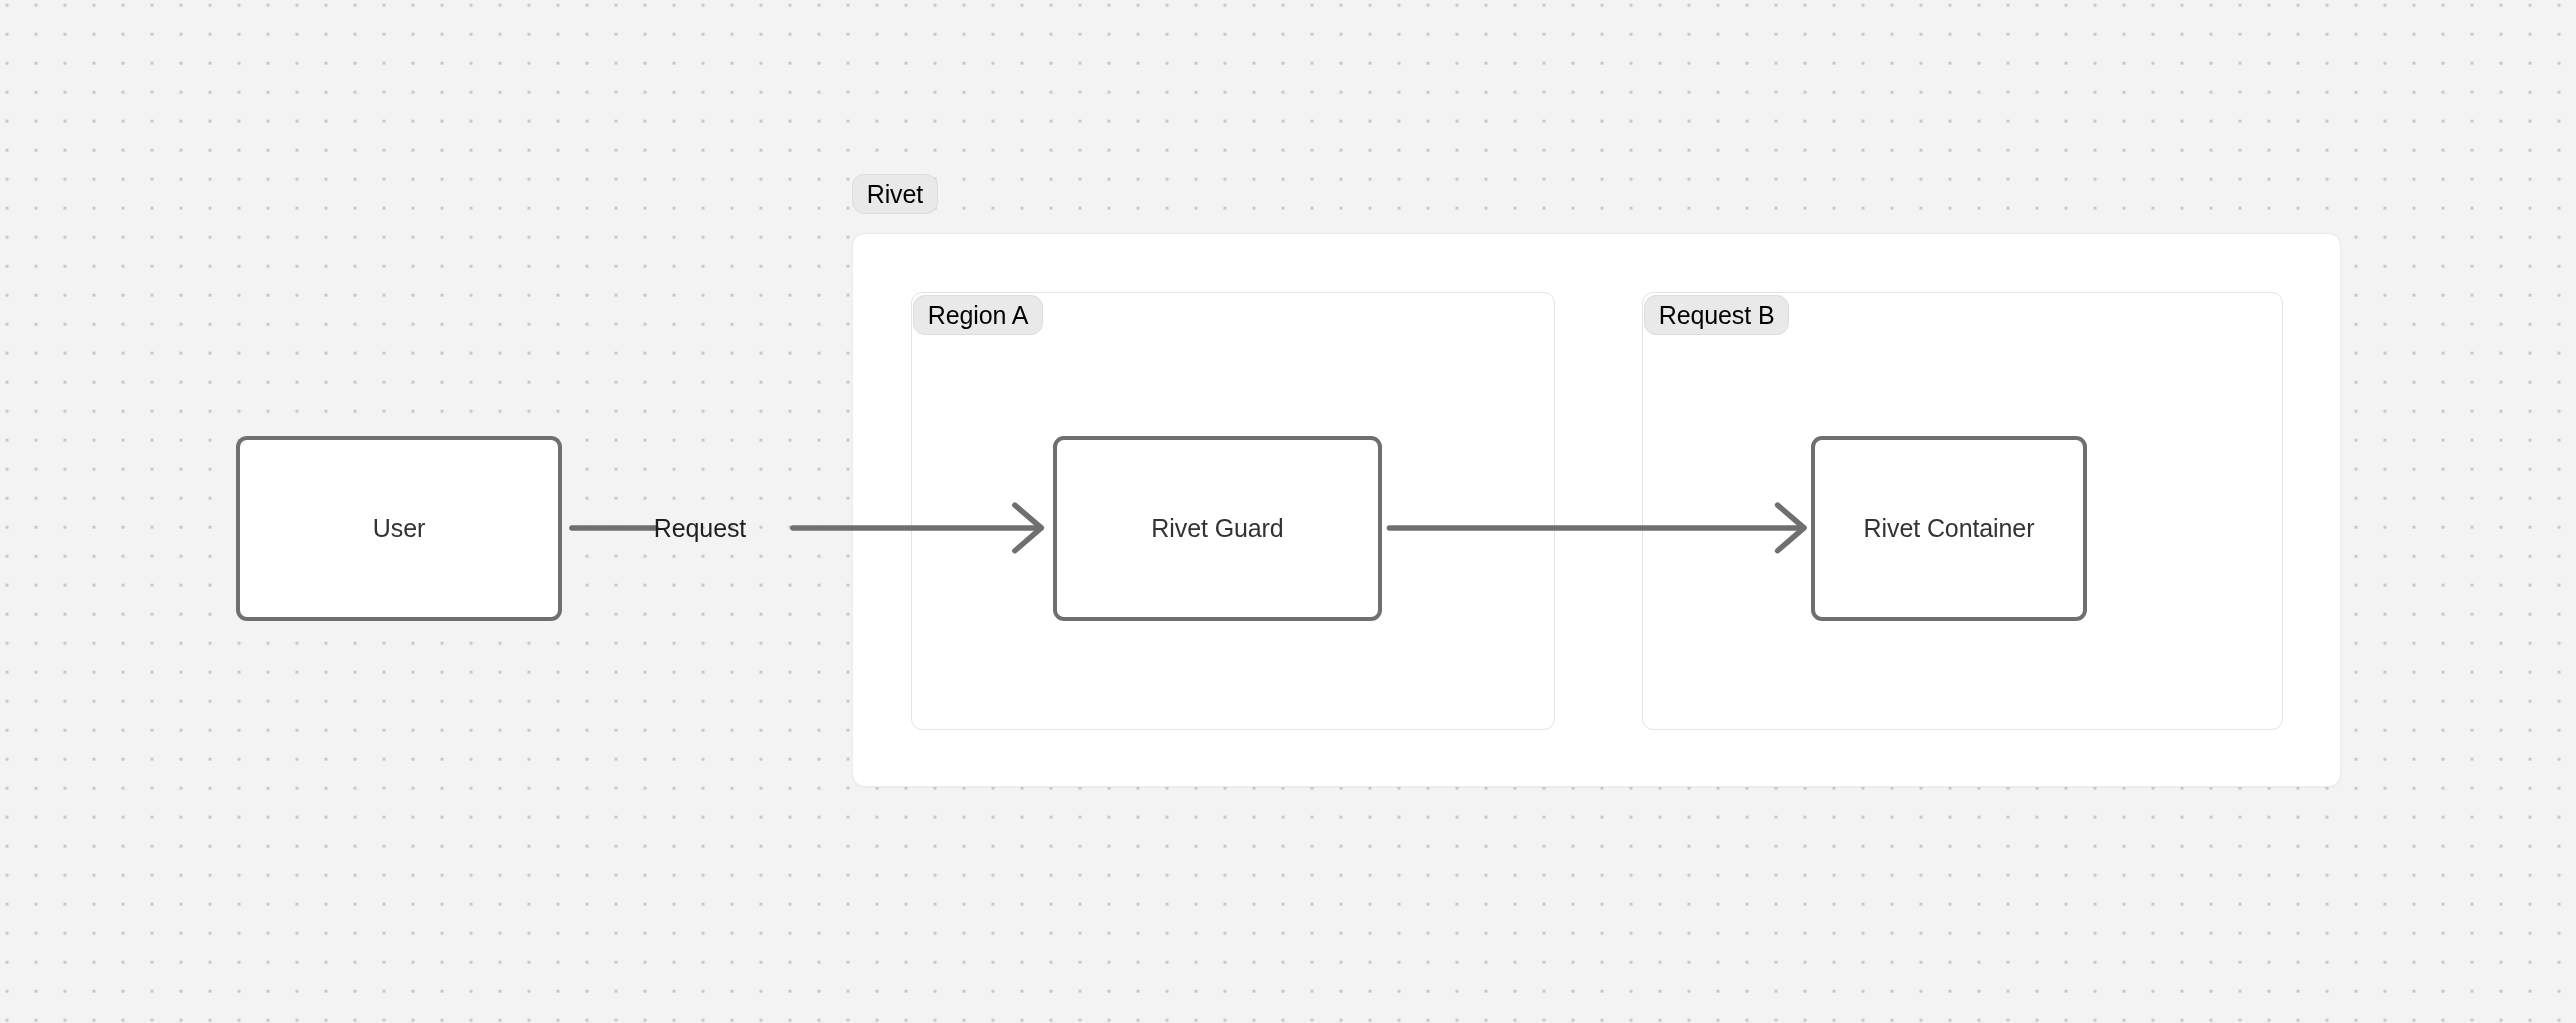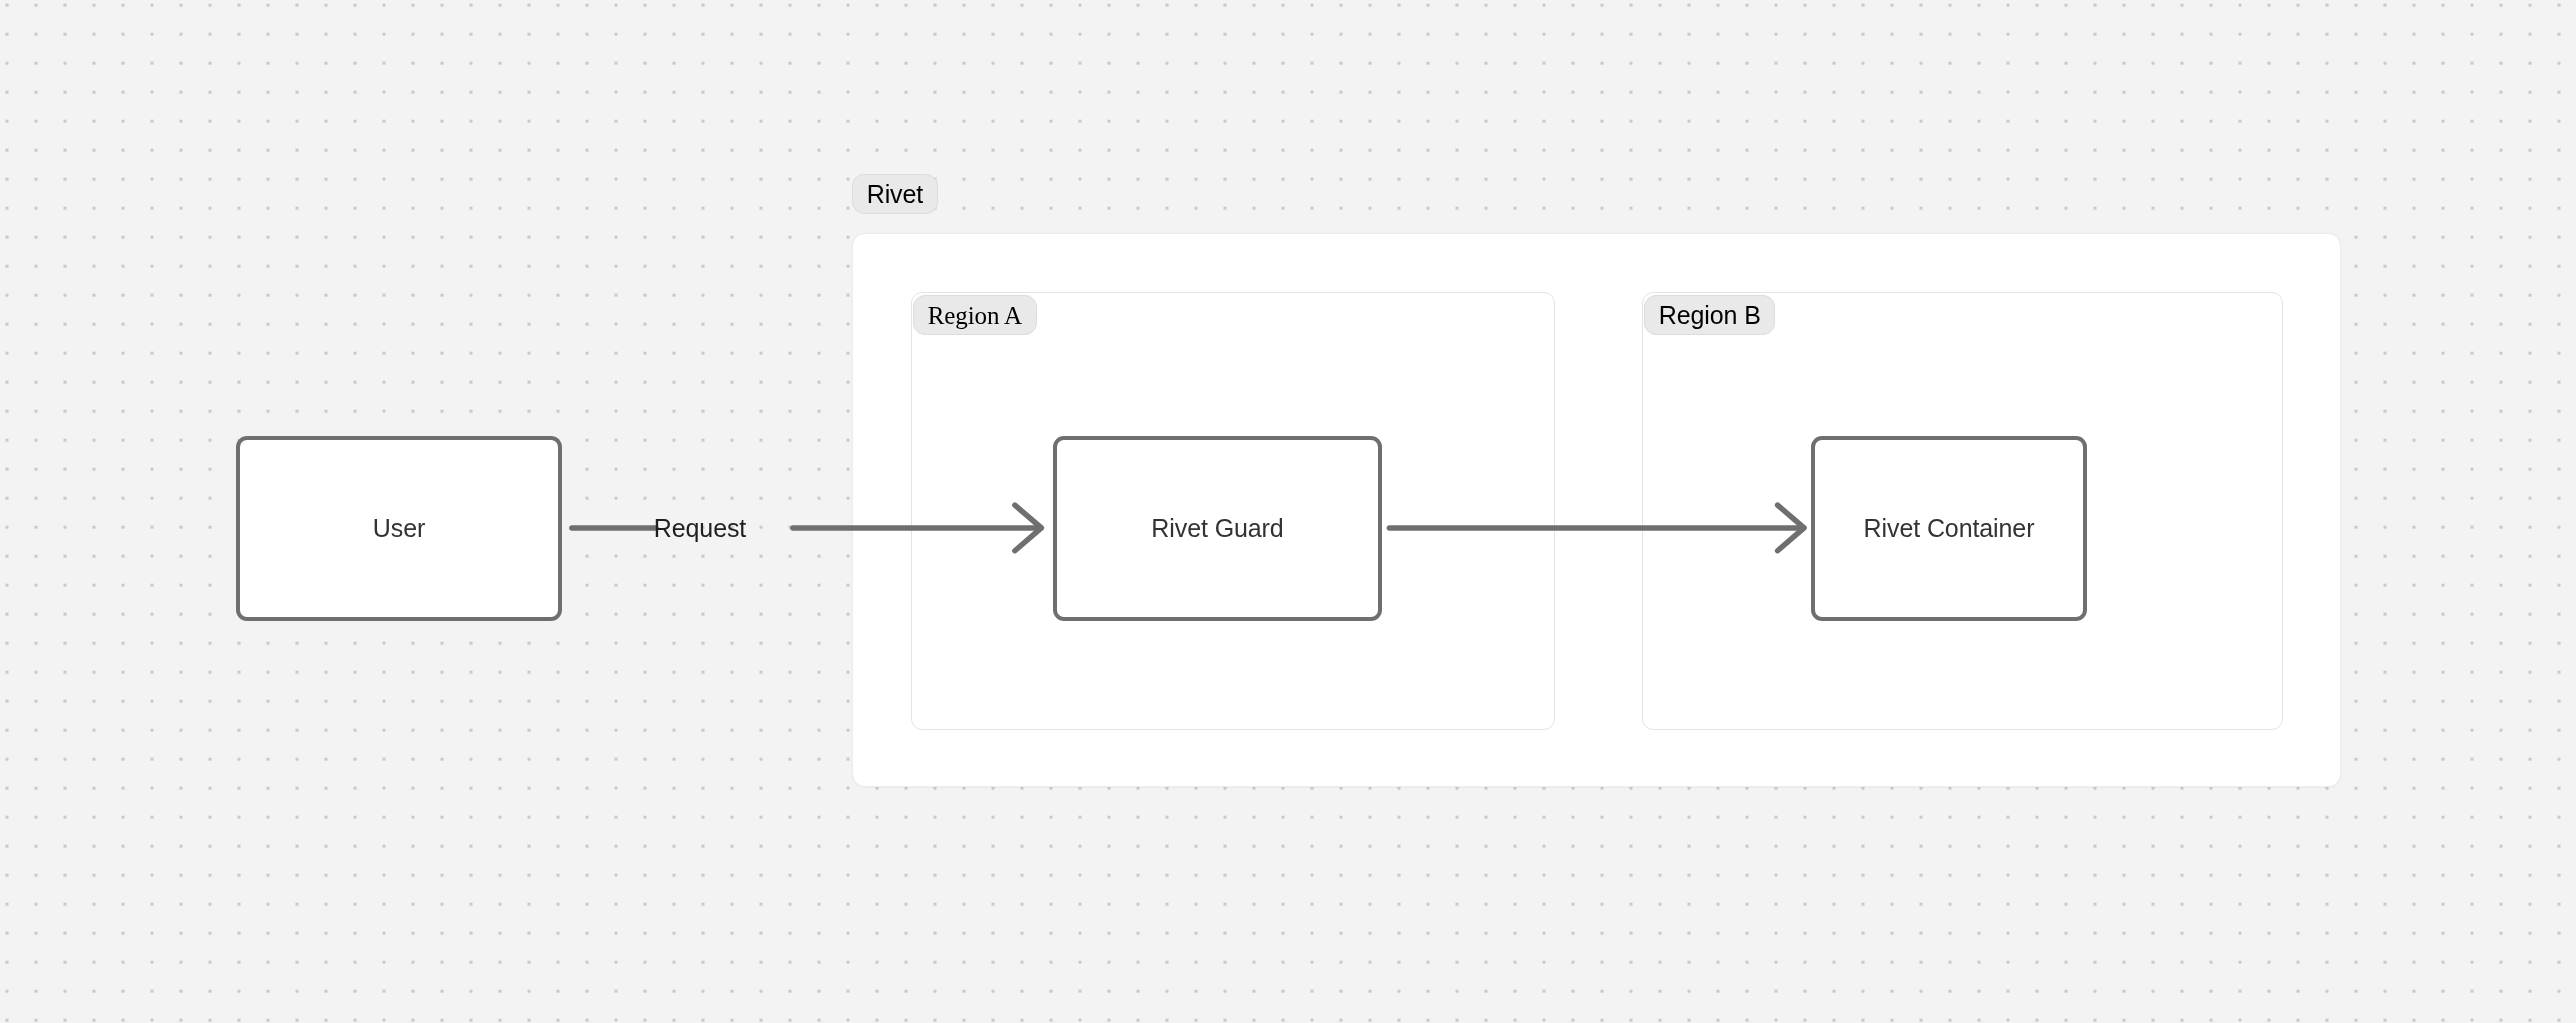--- a/index.html
+++ b/index.html
@@ -118,28 +118,28 @@
 <div id="canvas">
 
   <div class="group group-outer" style="left:852px; top:233px; width:1489px; height:554px;"></div>
 
   <div class="badge" style="left:852px; top:174px;">
     <span>Rivet</span>
   </div>
 
   <div class="group group-inner" style="left:911px; top:292px; width:644px; height:438px;"></div>
 
-  <div class="badge" style="left:913px; top:295px;font-family:Liberation Serif, serif;">
+  <div class="badge" style="left:913px; top:295px;">
     <span>Region A</span>
   </div>
 
   <div class="group group-inner" style="left:1642px; top:292px; width:641px; height:438px;"></div>
 
   <div class="badge" style="left:1644px; top:295px;">
-    <span>Region B</span>
+    <span>Request B</span>
   </div>
 
   <svg id="edges" viewBox="0 0 2820 1120" xmlns="http://www.w3.org/2000/svg">
 
     <g>
       <line class="edge-line" x1="626" y1="578" x2="718" y2="578"></line>
       <line class="edge-line" x1="868" y1="578" x2="1136" y2="578"></line>
       <polyline class="edge-head" points="1111,553 1140,578 1111,603"></polyline>
     </g>
 

